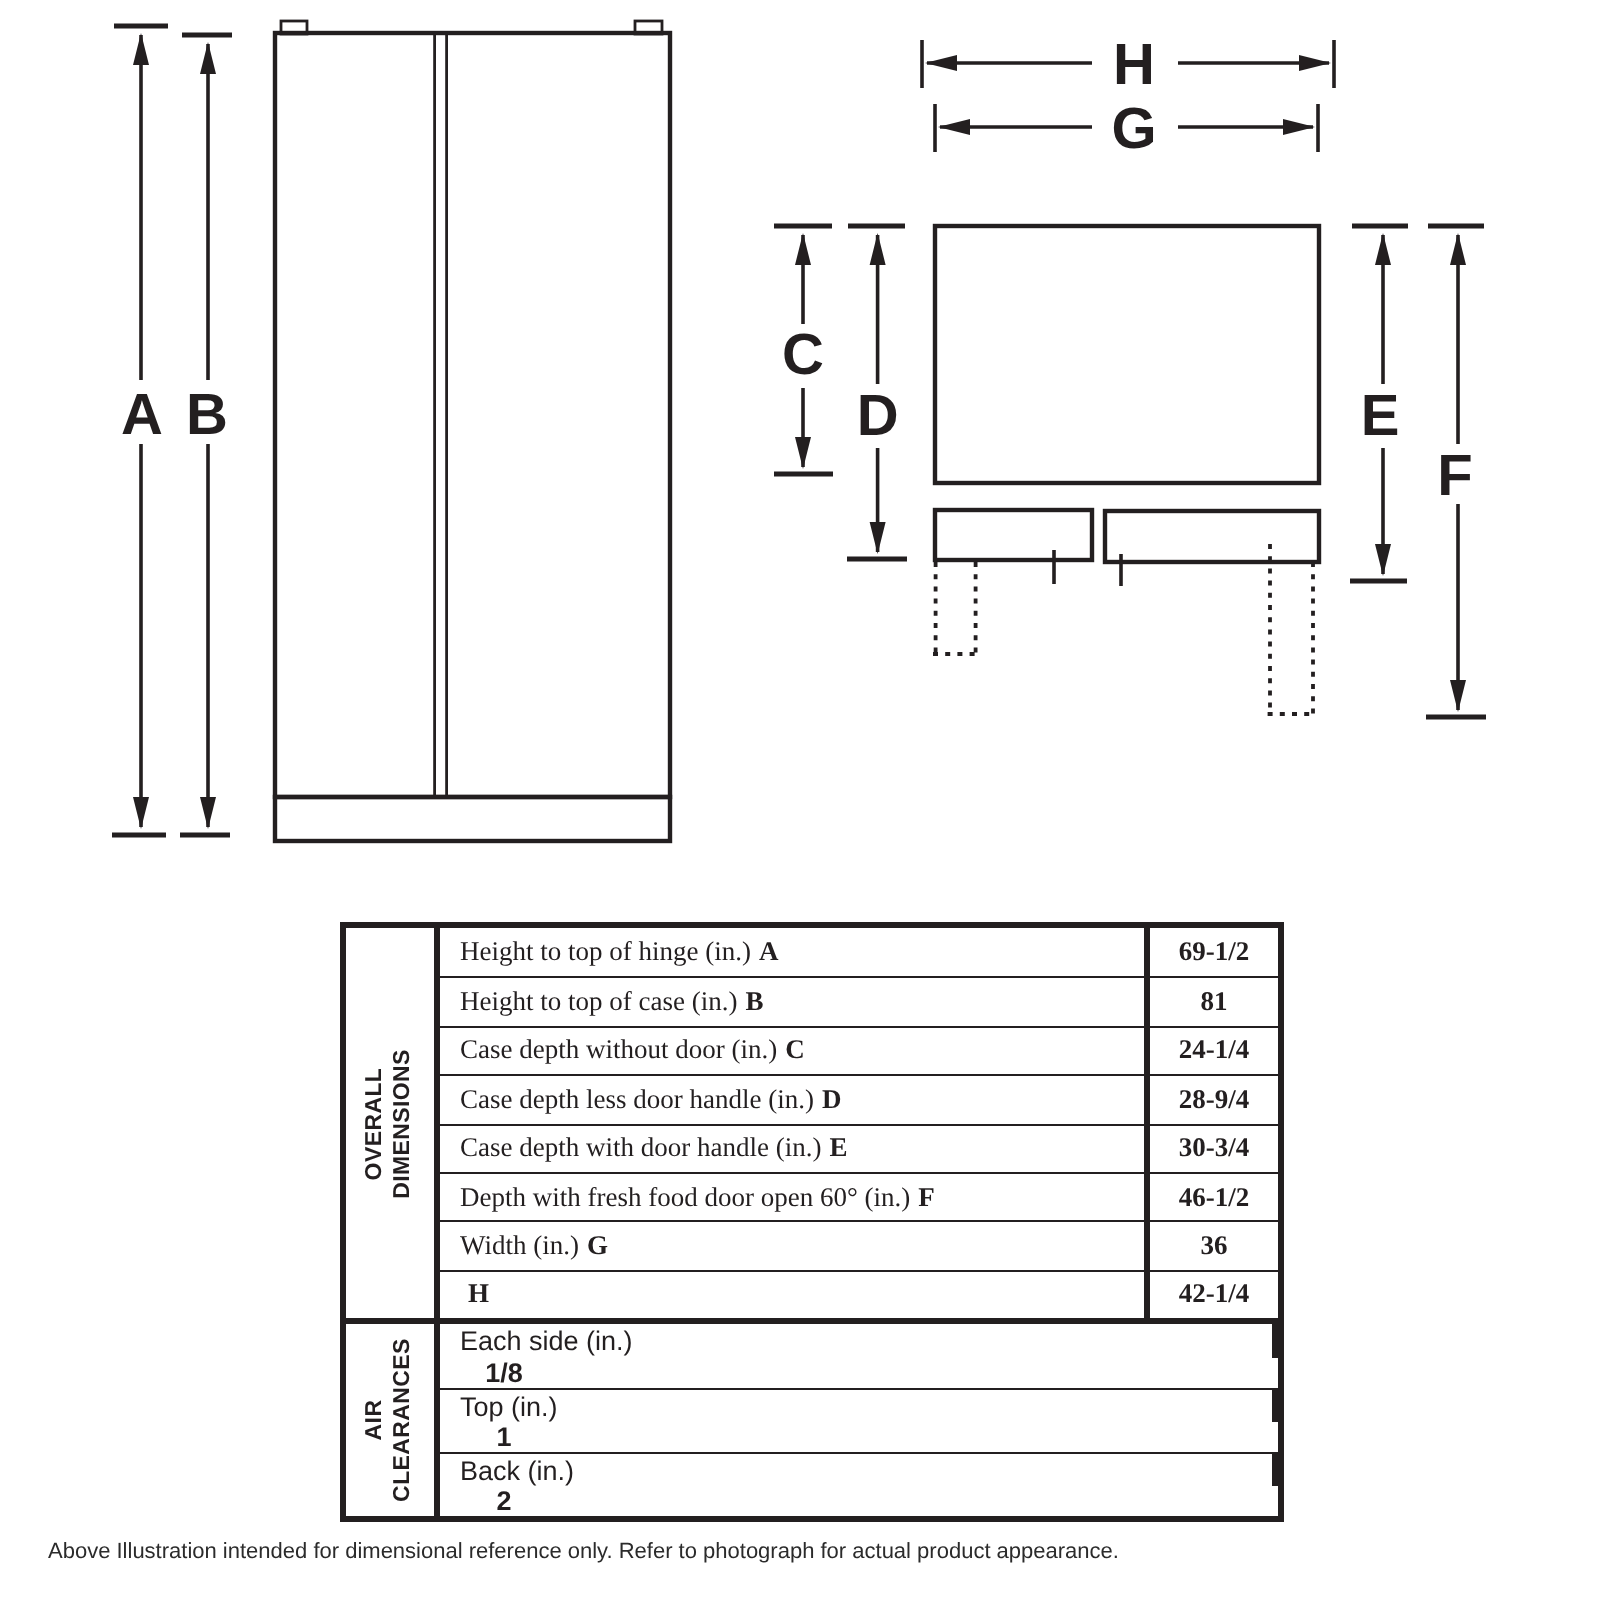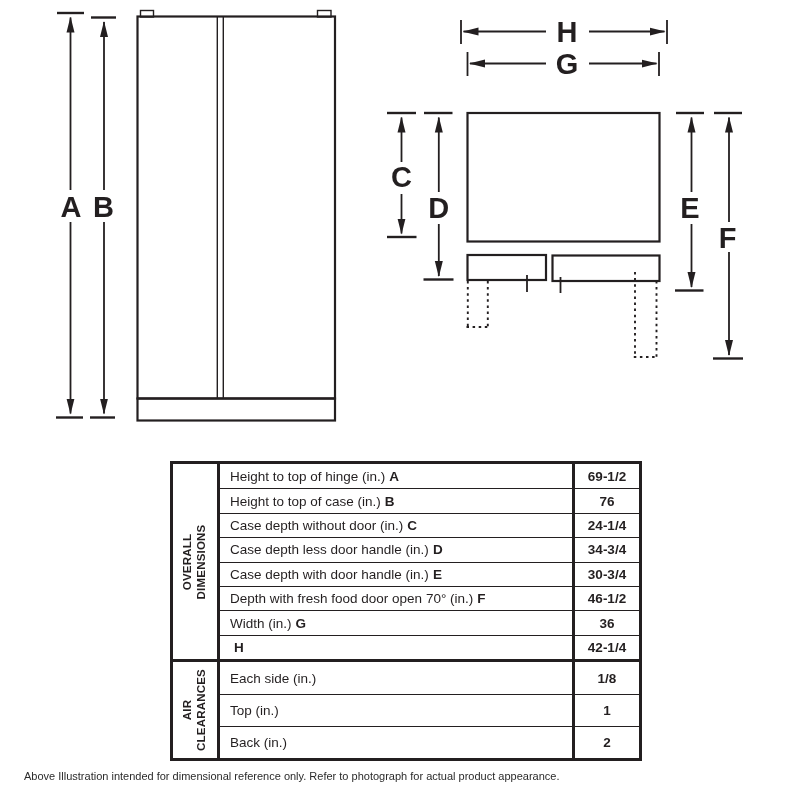--- a/index.html
+++ b/index.html
@@ -27,22 +27,22 @@
   .vhead { width:47px; flex:none; position:relative; border-right:3px solid #231f20; }
   .vhead-inner {
     position:absolute; top:50%; left:50%;
     transform:translate(-50%,-50%) rotate(-90deg);
     font-weight:bold; font-size:11.5px; line-height:1.18; text-align:center;
     white-space:nowrap; letter-spacing:0.2px;
   }
   .rows { flex:1; display:flex; flex-direction:column; }
   .row { display:flex; align-items:stretch; }
   .row + .row { border-top:1.6px solid #231f20; }
-  .section-overall .row { height:24.4px; }
-  .section-air .row { height:32px; }
+  .section-overall .row { height:24.4px;font-family:Liberation Serif, serif; }
+  .section-air .row { height:32px;flex-direction:column; }
   .label-cell {
     flex:1; display:flex; align-items:center; padding-left:10px;
     font-size:13.5px; border-right:3px solid #231f20; white-space:nowrap;
   }
   .letter { font-weight:bold; margin-left:4px; }
   .value-cell {
     width:64px; flex:none; display:flex; align-items:center; justify-content:center;
     font-weight:bold; font-size:13.5px;
   }
 
@@ -170,46 +170,46 @@
               <span>Height to top of hinge (in.)</span>
               <span class="letter">A</span>
             </div>
           <div class="value-cell">69-1/2</div>
         </div>
         <div class="row">
           <div class="label-cell">
               <span>Height to top of case (in.)</span>
               <span class="letter">B</span>
             </div>
-          <div class="value-cell">76</div>
+          <div class="value-cell">81</div>
         </div>
         <div class="row">
           <div class="label-cell">
               <span>Case depth without door (in.)</span>
               <span class="letter">C</span>
             </div>
           <div class="value-cell">24-1/4</div>
         </div>
         <div class="row">
           <div class="label-cell">
               <span>Case depth less door handle (in.)</span>
               <span class="letter">D</span>
             </div>
-          <div class="value-cell">34-3/4</div>
+          <div class="value-cell">28-9/4</div>
         </div>
         <div class="row">
           <div class="label-cell">
               <span>Case depth with door handle (in.)</span>
               <span class="letter">E</span>
             </div>
           <div class="value-cell">30-3/4</div>
         </div>
         <div class="row">
           <div class="label-cell">
-              <span>Depth with fresh food door open 70° (in.)</span>
+              <span>Depth with fresh food door open 60° (in.)</span>
               <span class="letter">F</span>
             </div>
           <div class="value-cell">46-1/2</div>
         </div>
         <div class="row">
           <div class="label-cell">
               <span>Width (in.)</span>
               <span class="letter">G</span>
             </div>
           <div class="value-cell">36</div>

